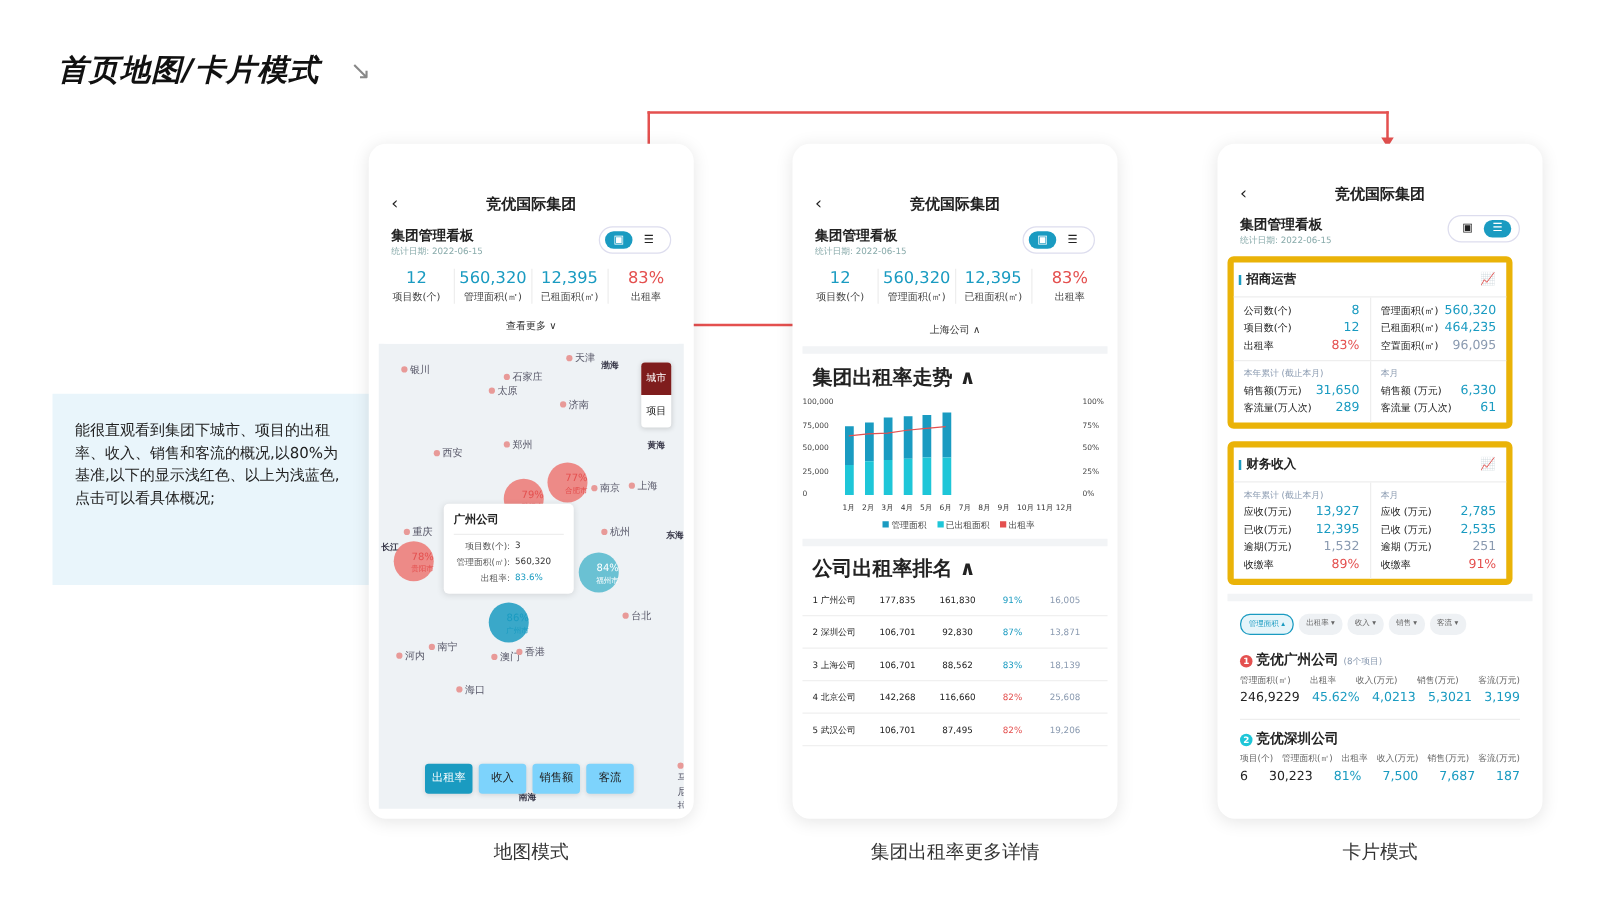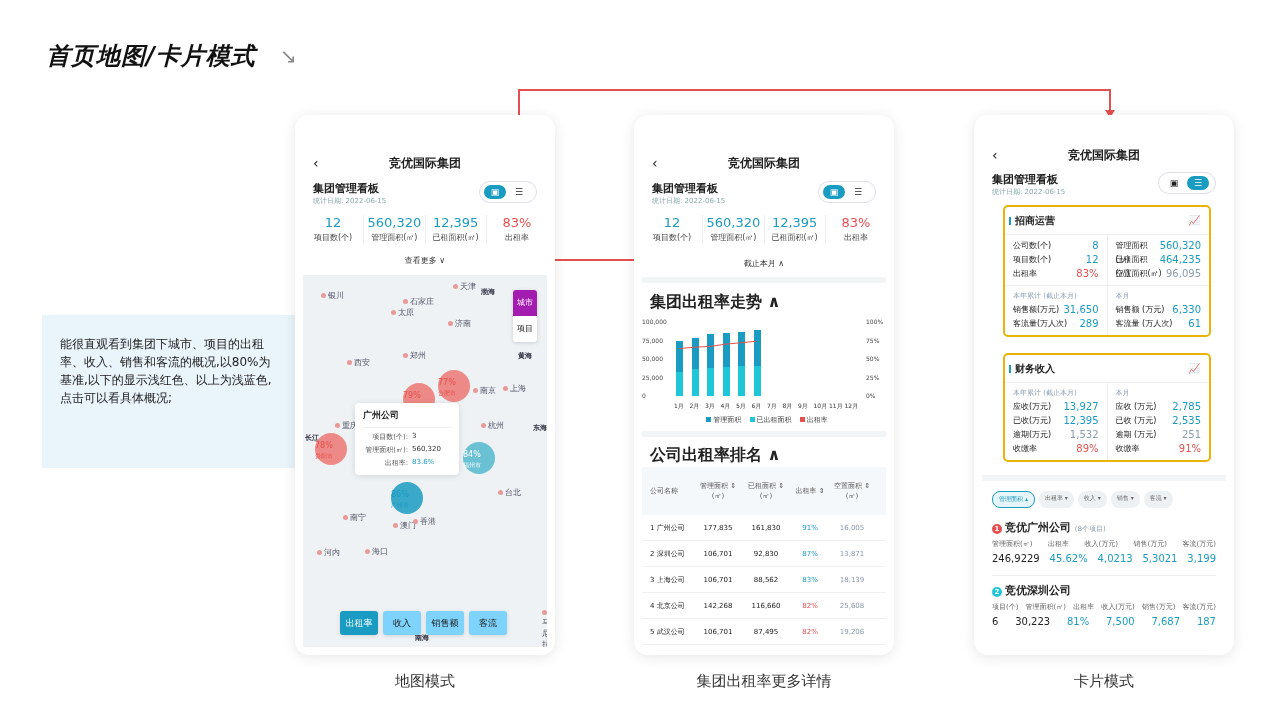--- a/index.html
+++ b/index.html
@@ -23,27 +23,27 @@
 .kpi{flex:1;text-align:center;border-right:1px solid #eee}
 .kpi:last-child{border-right:none}
 .kpi .v{font-size:13px;color:#1a9bc1}
 .kpi .v.red{color:#e4504f}
 .kpi .l{font-size:8px;color:#444;margin-top:2px}
 .more{position:absolute;top:140px;width:100%;text-align:center;font-size:8px;color:#333}
 .map{position:absolute;left:8px;top:160px;width:244px;height:372px;background:#eef2f5;overflow:hidden}
 .city{position:absolute;font-size:8px;color:#556}
 .city:before{content:"";display:inline-block;width:5px;height:5px;border-radius:50%;background:#e89a98;margin-right:2px}
 .sea{position:absolute;font-size:7px;color:#334;font-weight:bold}
-.bubble{position:absolute;border-radius:50%;color:#fff;text-align:left;font-size:8px;line-height:10px;padding-top:8px}
+.bubble{position:absolute;border-radius:50%;color:#fff;text-align:right;font-size:8px;line-height:10px;padding-top:8px}
 .bubble.red{background:rgba(236,120,115,0.85)}
 .bubble.blue{background:rgba(26,155,193,0.85)}
 .bubble.lblue{background:rgba(82,184,205,0.85)}
 .dimtoggle{position:absolute;right:10px;top:20px;width:24px;background:#fff;border-radius:3px;box-shadow:0 1px 4px rgba(0,0,0,0.15);font-size:8px;text-align:center}
 .dimtoggle div{height:26px;line-height:26px}
-.dimtoggle .on{background:#a21caf;color:#fff;border-radius:3px 3px 0 0}
+.dimtoggle .on{background:#7f1d1d;color:#fff;border-radius:3px 3px 0 0}
 .tip{position:absolute;left:52px;top:128px;width:104px;height:72px;background:#fff;border-radius:4px;box-shadow:0 1px 6px rgba(0,0,0,0.12);padding:6px 8px;font-size:7px}
 .tip .tt{font-size:9px;font-weight:bold;border-bottom:1px solid #eee;padding-bottom:5px;margin-bottom:4px}
 .tip .row{display:flex;margin-top:3px}
 .tip .row .k{width:45px;text-align:right;color:#555}
 .tip .row .vv{margin-left:4px;color:#333}
 .tip .row .vv.blue{color:#1a9bc1}
 .metricbar{position:absolute;left:38px;bottom:14px;display:flex;gap:5px}
 .metricbar div{width:38px;height:24px;background:#7dd3fc;border-radius:3px;box-shadow:0 1px 4px rgba(0,0,0,0.12);font-size:9px;text-align:center;line-height:24px}
 .metricbar .on{background:#1a9bc1;color:#fff}
 .sect{position:absolute;left:16px;font-size:16px;font-weight:bold}
@@ -51,21 +51,21 @@
 .bar{position:absolute;width:7px}
 .xl{position:absolute;font-size:6px;color:#333;top:287px}
 .legend{position:absolute;top:300px;width:100%;text-align:center;font-size:7px;color:#444}
 .legend i{display:inline-block;width:5px;height:5px;margin:0 2px 0 6px}
 .tbl{position:absolute;left:8px;top:352px;width:244px;font-size:7px}
 .tbl .hd{display:flex;background:#f5f8fa;height:48px;align-items:center;color:#555}
 .tbl .r{display:flex;height:26px;align-items:center;border-bottom:1px solid #f0f0f0}
 .tbl .c{text-align:center}
 .c1{width:52px;text-align:left!important;padding-left:8px}.c2{width:48px}.c3{width:48px}.c4{width:40px}.c5{width:44px}
 .blue{color:#1a9bc1}.red{color:#e4504f}.gray{color:#8a9ab0}
-.card{position:absolute;left:29px;width:208px;border:2px solid #eab308;border-radius:5px;background:#fff}
+.card{position:absolute;left:8px;width:228px;border:5px solid #eab308;border-radius:5px;background:#fff}
 .card .ch{height:28px;line-height:28px;padding-left:10px;font-size:10px;font-weight:bold;border-bottom:1px solid #eee;position:relative}
 .card .ch:before{content:"";position:absolute;left:4px;top:10px;width:2px;height:8px;background:#1a9bc1}
 .card .ch .ic{position:absolute;right:8px;top:0;color:#e4504f;font-size:10px}
 .grid2{display:flex}
 .grid2>div{flex:1;padding:4px 8px;font-size:8px}
 .grid2>div:first-child{border-right:1px solid #eee}
 .kv{display:flex;justify-content:space-between;height:14px;line-height:14px}
 .kv .vv{font-size:10px}
 .sub{font-size:7px;color:#8a9ab0;height:13px;line-height:13px}
 .sep{border-top:1px solid #eee}
@@ -103,26 +103,26 @@
       <div class="city" style="left: 150px; top: 6px;">天津</div>
       <div class="city" style="left: 18px; top: 15px;">银川</div>
       <div class="city" style="left: 100px; top: 21px;">石家庄</div>
       <div class="city" style="left: 88px; top: 32px;">太原</div>
       <div class="city" style="left: 145px; top: 43px;">济南</div>
       <div class="city" style="left: 100px; top: 75px;">郑州</div>
       <div class="city" style="left: 44px; top: 82px;">西安</div>
       <div class="city" style="left: 170px; top: 110px;">南京</div>
       <div class="city" style="left: 200px; top: 108px; font-family: Liberation Mono, monospace;">上海</div>
       <div class="city" style="left: 178px; top: 145px;">杭州</div>
-      <div class="city" style="left: 32px; top: 145px;">重庆</div>
+      <div class="city" style="left: 20px; top: 145px;">重庆</div>
       <div class="city" style="left: 195px; top: 212px;">台北</div>
       <div class="city" style="left: 40px; top: 237px;">南宁</div>
       <div class="city" style="left: 90px; top: 245px;">澳门</div>
       <div class="city" style="left: 110px; top: 241px;">香港</div>
-      <div class="city" style="left: 14px; top: 272px;">河内</div>
+      <div class="city" style="left: 14px; top: 244px;">河内</div>
       <div class="city" style="left: 62px; top: 271px;">海口</div>
       <div class="city" style="left: 195px; top: 333px; margin-left: 44px;">马尼拉</div>
       <div class="sea" style="left: 178px; top: 12px;">渤海</div>
       <div class="sea" style="left: 215px; top: 76px;">黄海</div>
       <div class="sea" style="left: 230px; top: 148px;">东海</div>
       <div class="sea" style="left: 112px; top: 358px;">南海</div>
       <div class="sea" style="left: 2px; top: 158px;">长江</div>
       <div class="bubble red" style="left: 135px; top: 95px; width: 32px; height: 32px;">
         <div>77%</div>
         <div style="font-size: 6px;">合肥市</div>
@@ -224,21 +224,21 @@
       </div>
     <div class="kpi">
         <div class="v">12,395</div>
         <div class="l">已租面积(㎡)</div>
       </div>
     <div class="kpi">
         <div class="v red">83%</div>
         <div class="l">出租率</div>
       </div>
   </div>
-  <div class="more" style="top:143px">截止本月 ∧</div>
+  <div class="more" style="top:143px">上海公司 ∧</div>
   <div style="position:absolute;left:8px;top:162px;width:244px;height:6px;background:#f2f4f6"></div>
   <div class="sect" style="top:177px">集团出租率走势 ∧</div>
   <div id="chart">
       <div class="ytick" style="left: 8px; top: 203px;">100,000</div>
       <div class="ytick" style="left: 8px; top: 221.5px;">75,000</div>
       <div class="ytick" style="left: 8px; top: 240px;">50,000</div>
       <div class="ytick" style="left: 8px; top: 258.5px;">25,000</div>
       <div class="ytick" style="left: 8px; top: 277px;">0</div>
       <div class="ytick" style="left: 232px; top: 203px;">100%</div>
       <div class="ytick" style="left: 232px; top: 221.5px;">75%</div>
@@ -274,27 +274,20 @@
       </svg>
     </div>
   <div class="legend">
     <i style="background:#1a9bc1"></i><span>管理面积</span>
     <i style="background:#1ec6d8"></i><span>已出租面积</span>
     <i style="background:#e4504f"></i><span>出租率</span>
   </div>
   <div style="position:absolute;left:8px;top:316px;width:244px;height:6px;background:#f2f4f6"></div>
   <div class="sect" style="top:330px">公司出租率排名 ∧</div>
   <div class="tbl">
-    <div class="hd">
-      <div class="c c1">公司名称</div>
-      <div class="c c2">管理面积 ⇕ (㎡)</div>
-      <div class="c c3">已租面积 ⇕ (㎡)</div>
-      <div class="c c4">出租率 ⇕</div>
-      <div class="c c5">空置面积 ⇕ (㎡)</div>
-    </div>
     <div id="tbody">
         <div class="r">
           <div class="c c1">1  广州公司</div>
           <div class="c c2">177,835</div>
           <div class="c c3">161,830</div>
           <div class="c c4 blue">91%</div>
           <div class="c c5 gray">16,005</div>
         </div>
         <div class="r">
           <div class="c c1">2  深圳公司</div>

